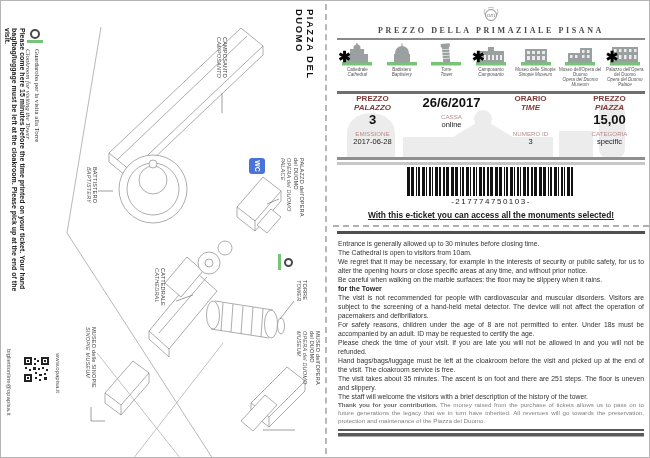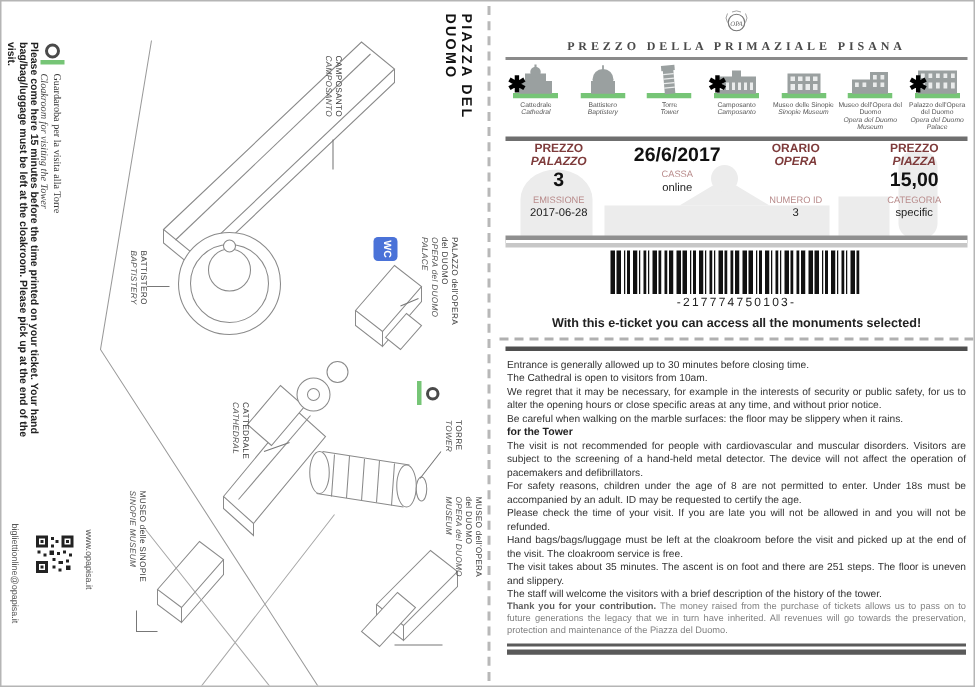--- a/index.html
+++ b/index.html
@@ -44,21 +44,21 @@
   .flabel{font-size:8px;font-weight:bold;color:#7e3b3b;line-height:8.6px;}
   .flabel .en{font-style:italic;}
   .fvalue{font-size:13px;font-weight:bold;color:#111;line-height:15px;min-height:15px;}
   .slabel{font-size:6.2px;color:#b98c8c;margin-top:3px;line-height:7px;}
   .svalue{font-size:7.5px;color:#222;line-height:9px;}
   .rule-double{position:absolute;left:4px;right:4px;top:156px;height:3px;background:#8f8f8f;border-bottom:2px solid #fff;box-shadow:0 3px 0 #c7c7c7;}
   .barcode{position:absolute;left:50%;top:166px;transform:translateX(-50%);height:29px;display:flex;align-items:stretch;}
   .barcode i{display:block;background:#111;}
   .barcode i.sp{background:#fff;}
   .barcode-num{position:absolute;left:0;right:0;top:196px;text-align:center;font-size:8px;letter-spacing:1.5px;color:#222;}
-  .access-note{position:absolute;left:0;right:0;top:209px;text-align:center;font-size:8.4px;font-weight:bold;color:#222;}
+  .access-note{position:absolute;left:0;right:0;top:209px;text-align:center;font-size:8.4px;font-weight:bold;color:#222;text-decoration:underline;}
   .dash-rule{position:absolute;left:0px;right:0px;top:224px;border-top:2px dashed #b0b0b0;}
   .thick-rule{position:absolute;left:4px;right:4px;top:230px;height:2.5px;background:#4f4f4f;}
   .info{position:absolute;left:5px;right:5px;top:238px;font-size:6.8px;line-height:9px;color:#333;text-align:justify;}
   .info p{margin:0;}
   .tower-head{font-weight:bold;margin:5px 0 5px 0;font-size:7px;color:#222;}
   .thanks{margin-top:6px;font-size:6.2px;line-height:7.8px;color:#828282;text-align:justify;}
   .thanks b{color:#5f5f5f;}
   .bottom-rule{margin-top:5px;height:1.5px;background:#5a5a5a;border-bottom:2px solid #fff;box-shadow:0 3.5px 0 #5a5a5a;}
   svg{display:block;}
 </style>
@@ -358,21 +358,21 @@
         <div class="fvalue">3</div>
         <div class="slabel">EMISSIONE</div>
         <div class="svalue">2017-06-28</div>
       </div>
       <div class="fcol">
         <div class="fvalue">26/6/2017</div>
         <div class="slabel">CASSA</div>
         <div class="svalue">online</div>
       </div>
       <div class="fcol">
-        <div class="flabel"><span>ORARIO</span><br><span class="en">OPERA</span></div>
+        <div class="flabel"><span>ORARIO</span><br><span class="en">TIME</span></div>
         <div class="fvalue"></div>
         <div class="slabel">NUMERO ID</div>
         <div class="svalue">3</div>
       </div>
       <div class="fcol">
         <div class="flabel"><span>PREZZO</span><br><span class="en">PIAZZA</span></div>
         <div class="fvalue">15,00</div>
         <div class="slabel">CATEGORIA</div>
         <div class="svalue">specific</div>
       </div>

